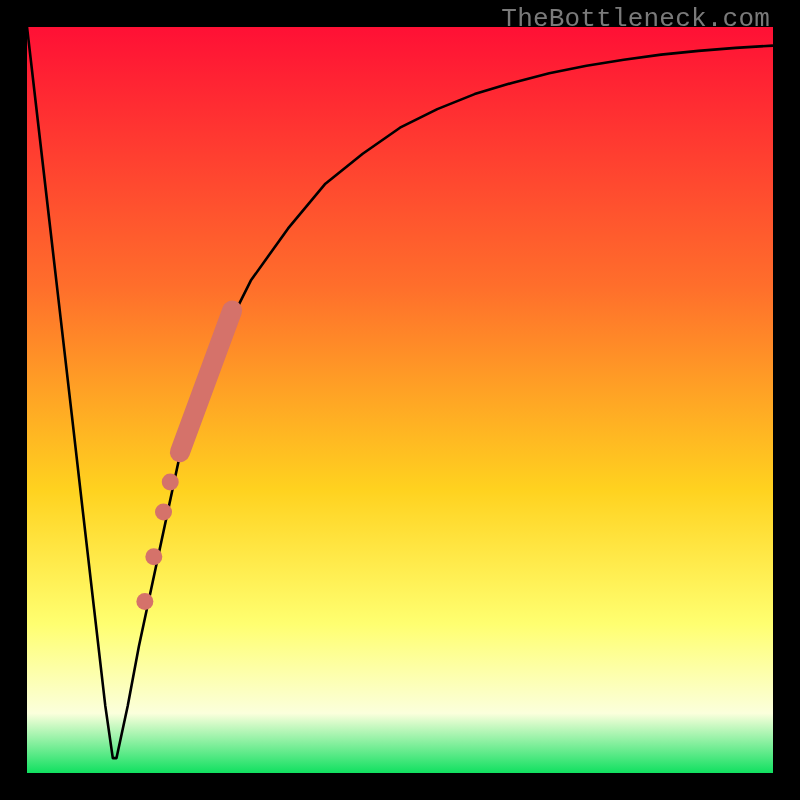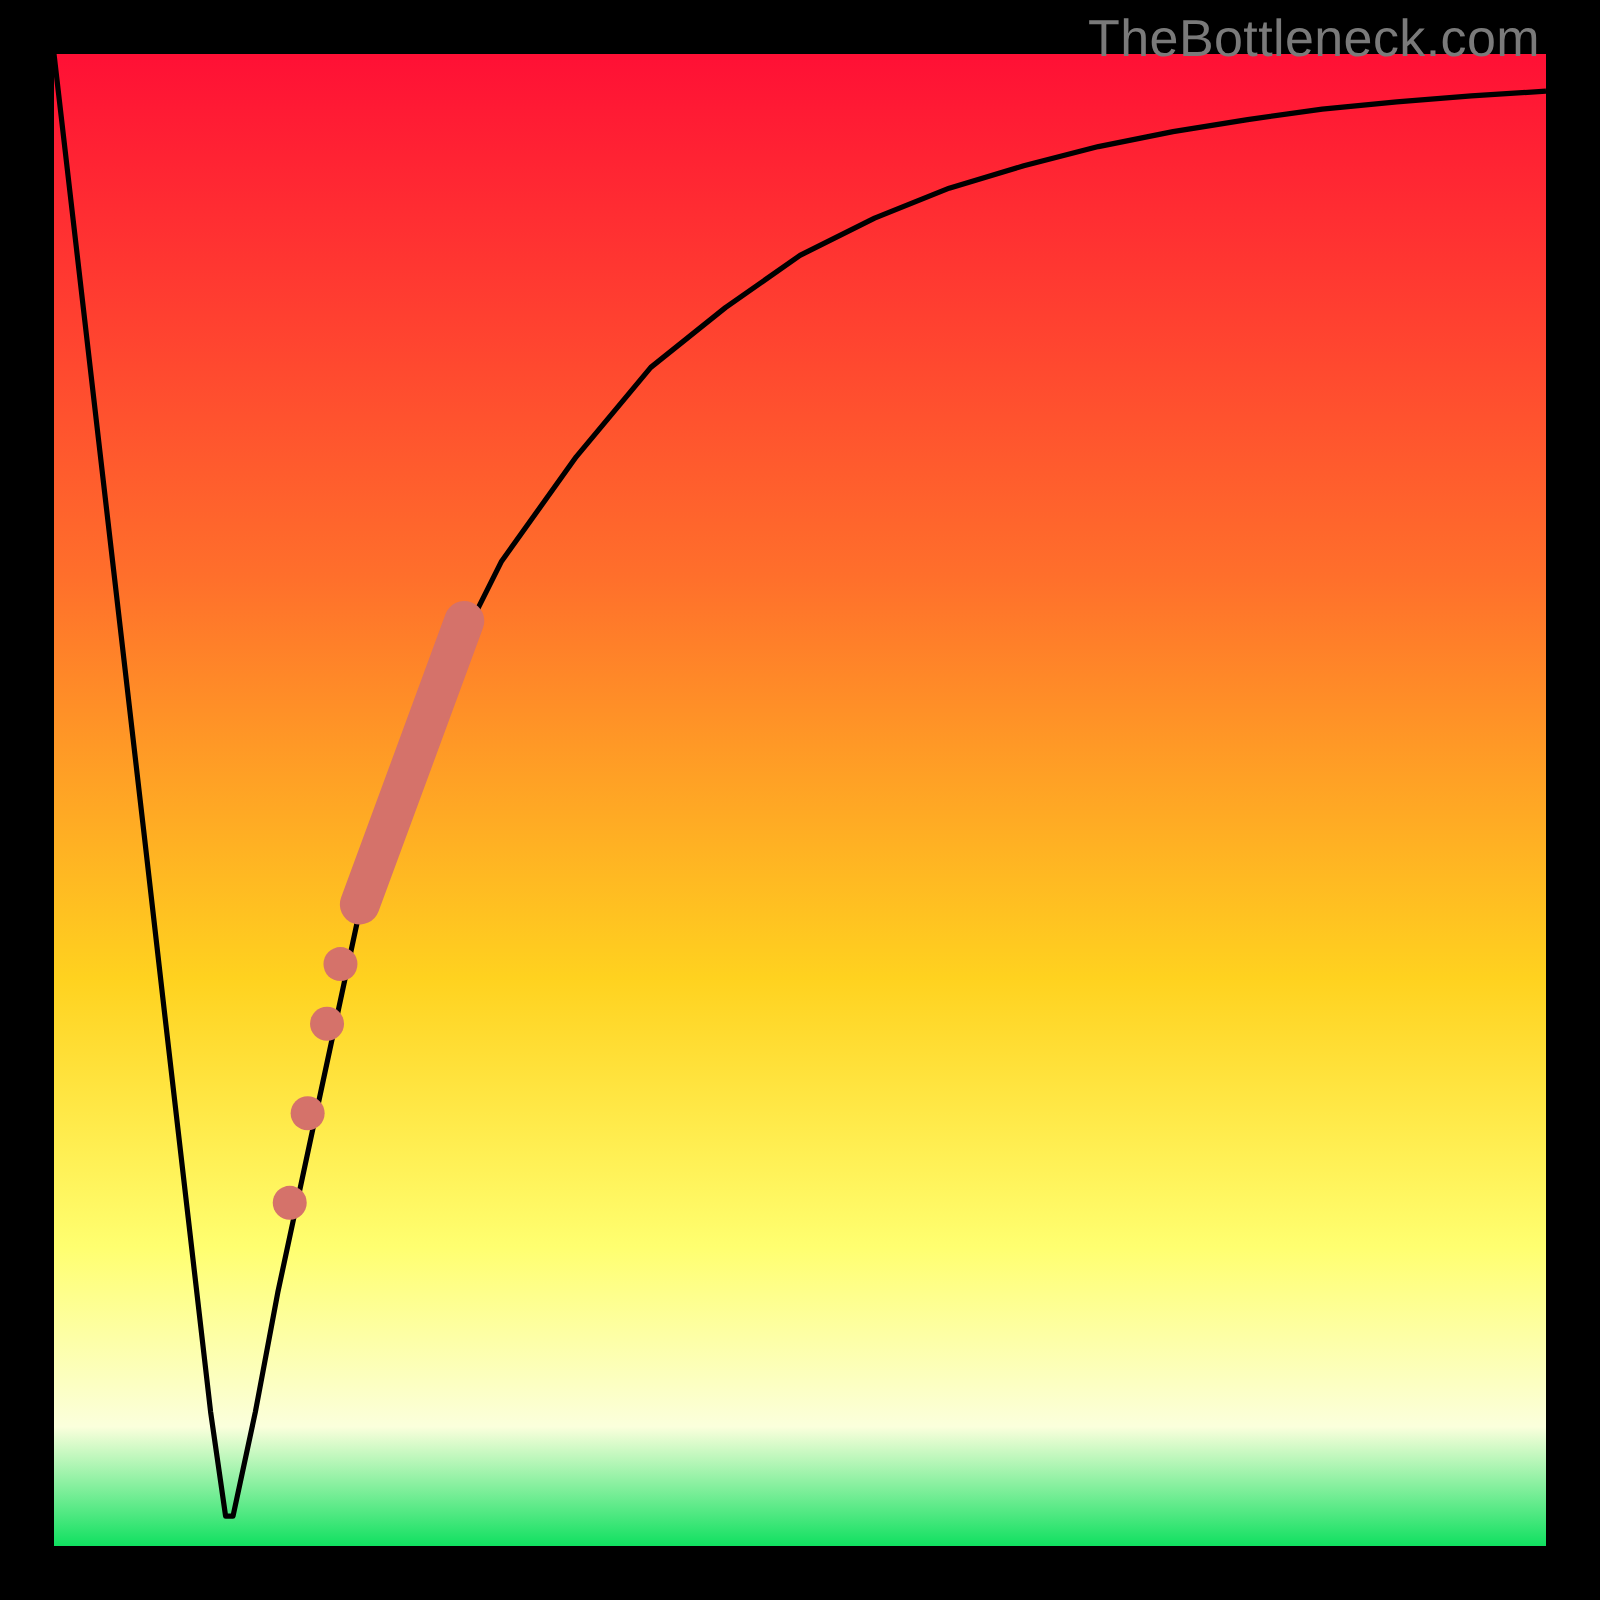--- a/index.html
+++ b/index.html
@@ -22,21 +22,21 @@
     position: absolute;
     left: 27px;
     top: 27px;
     width: 746px;
     height: 746px;
   }
   .watermark {
     position: absolute;
     top: 4px;
     right: 30px;
-    font-family: Liberation Sans, sans-serif;
+    font-family: Liberation Mono, monospace;
     font-size: 26px;
     color: #7a7a7a;
     letter-spacing: 0.2px;
   }
 </style>
 </head>
 <body>
 
 <div class="frame">
   <svg class="plot" viewBox="0 0 746 746" preserveAspectRatio="none">

